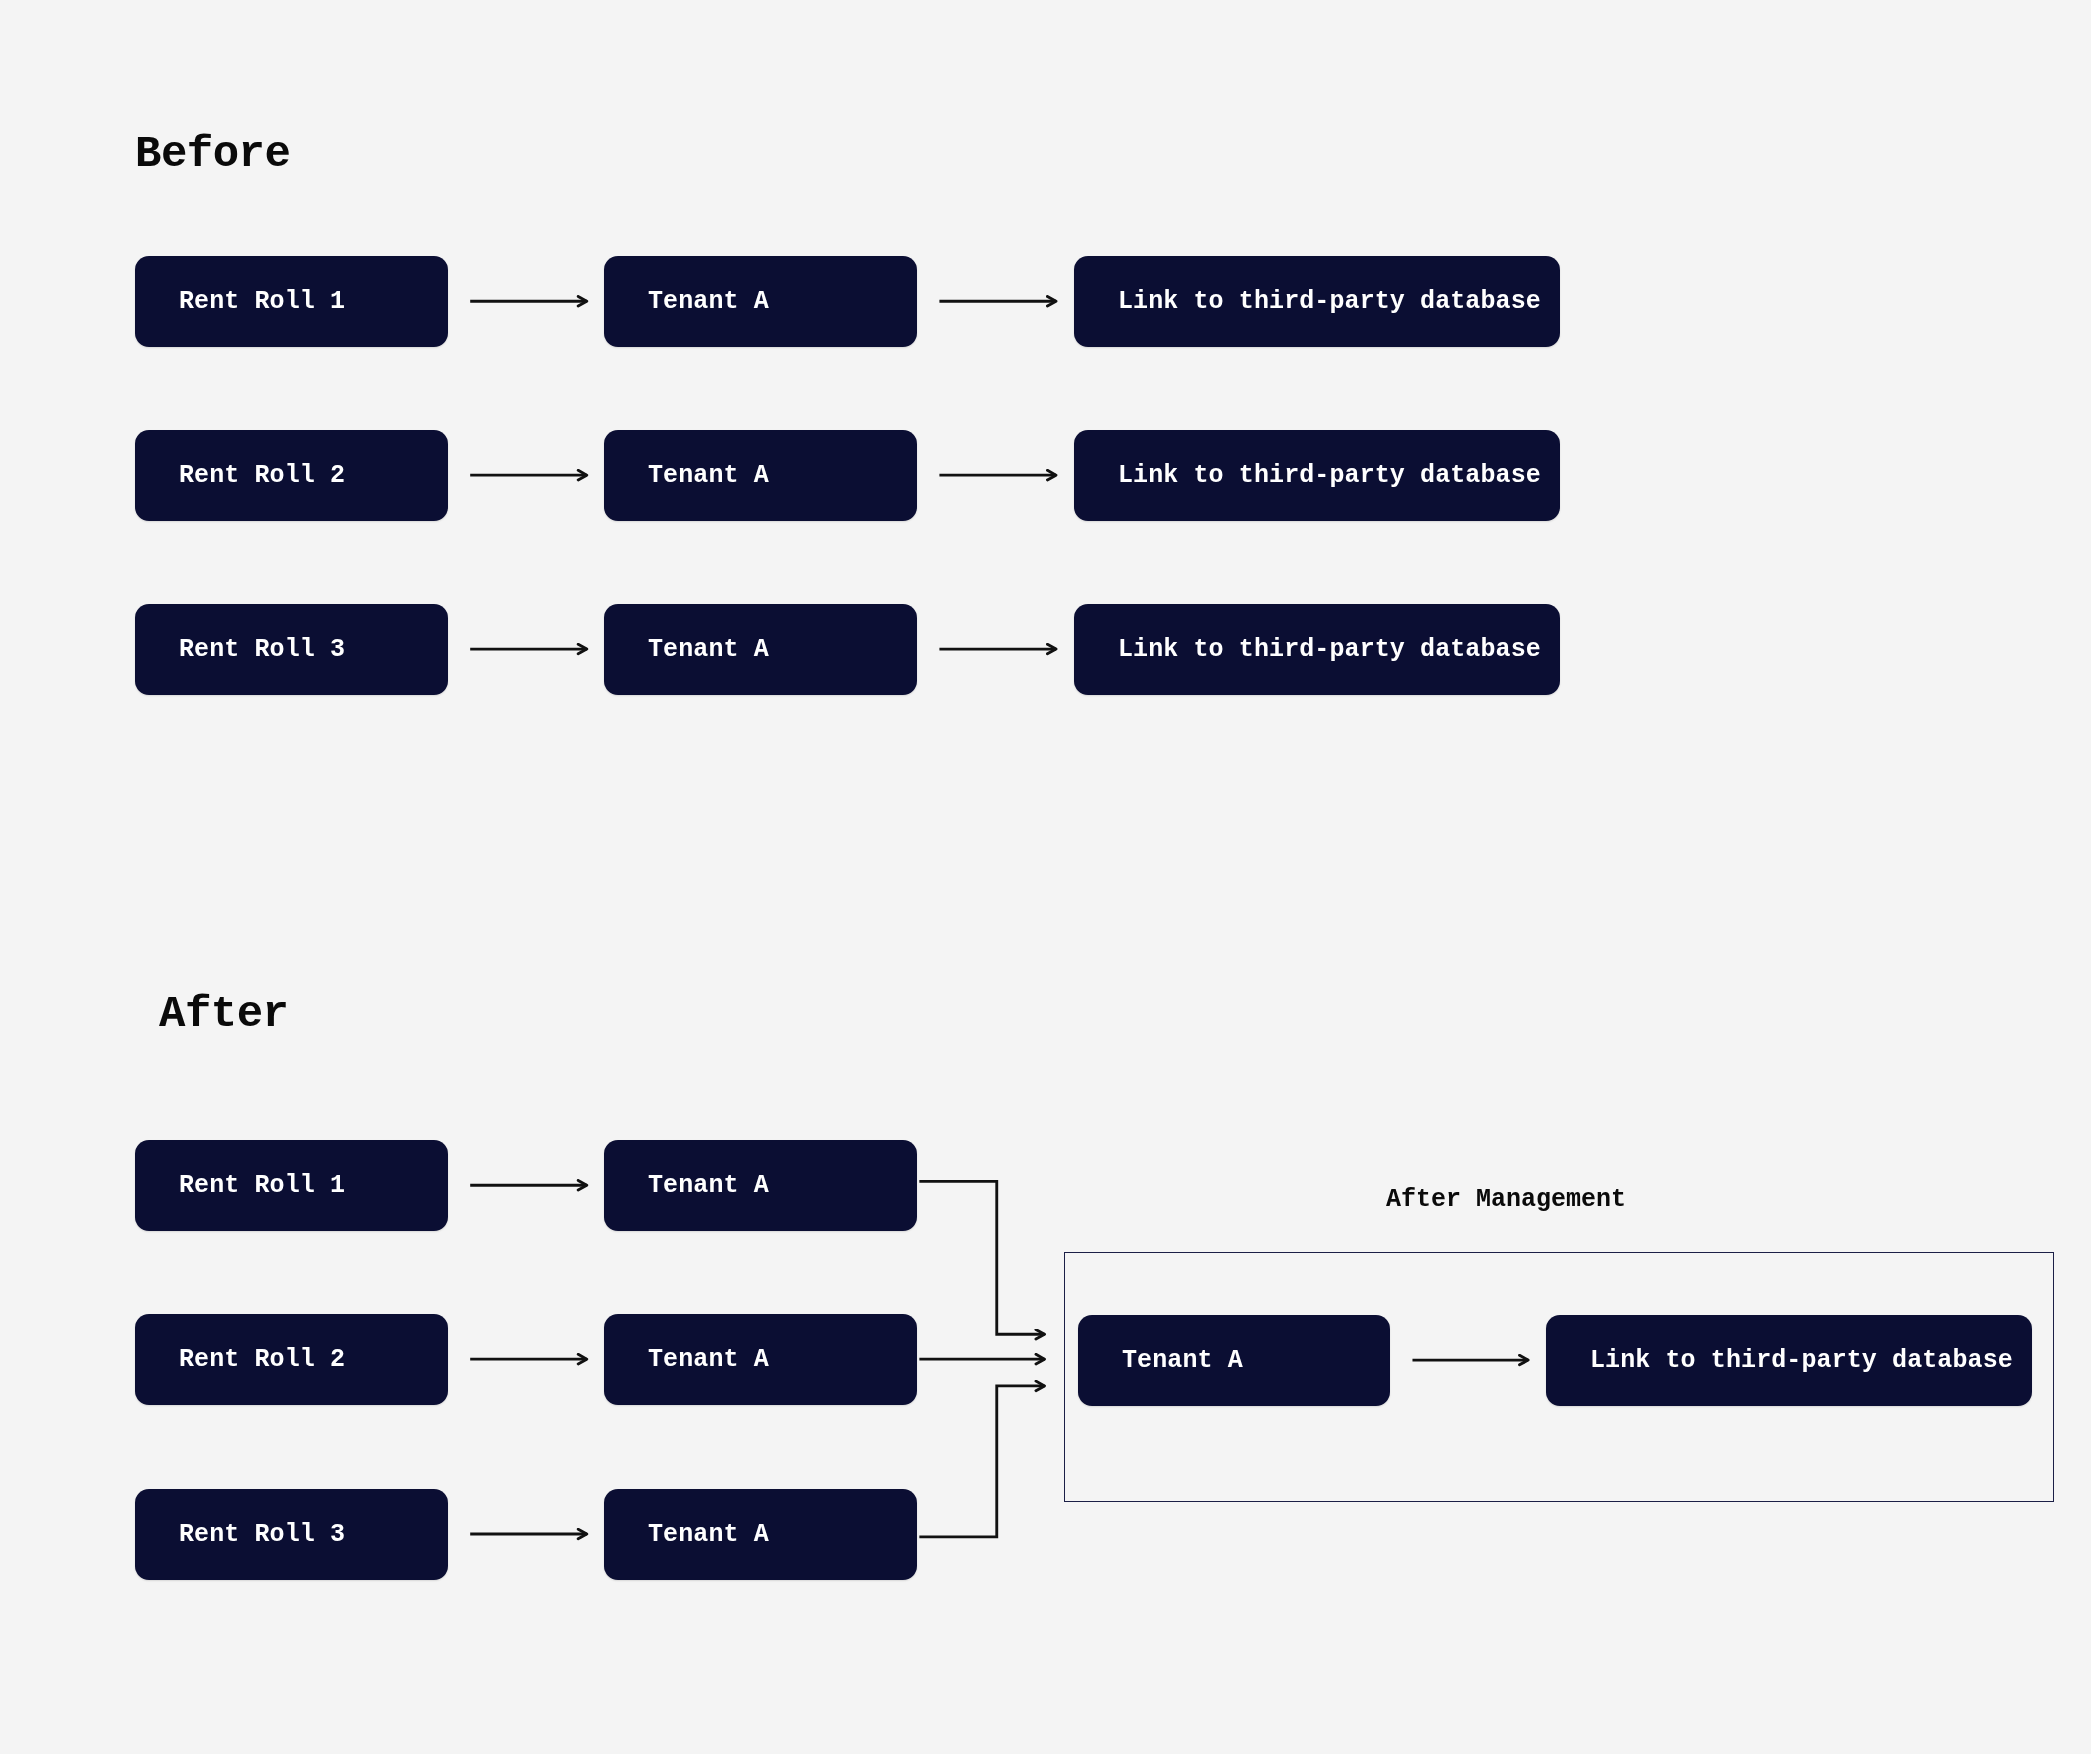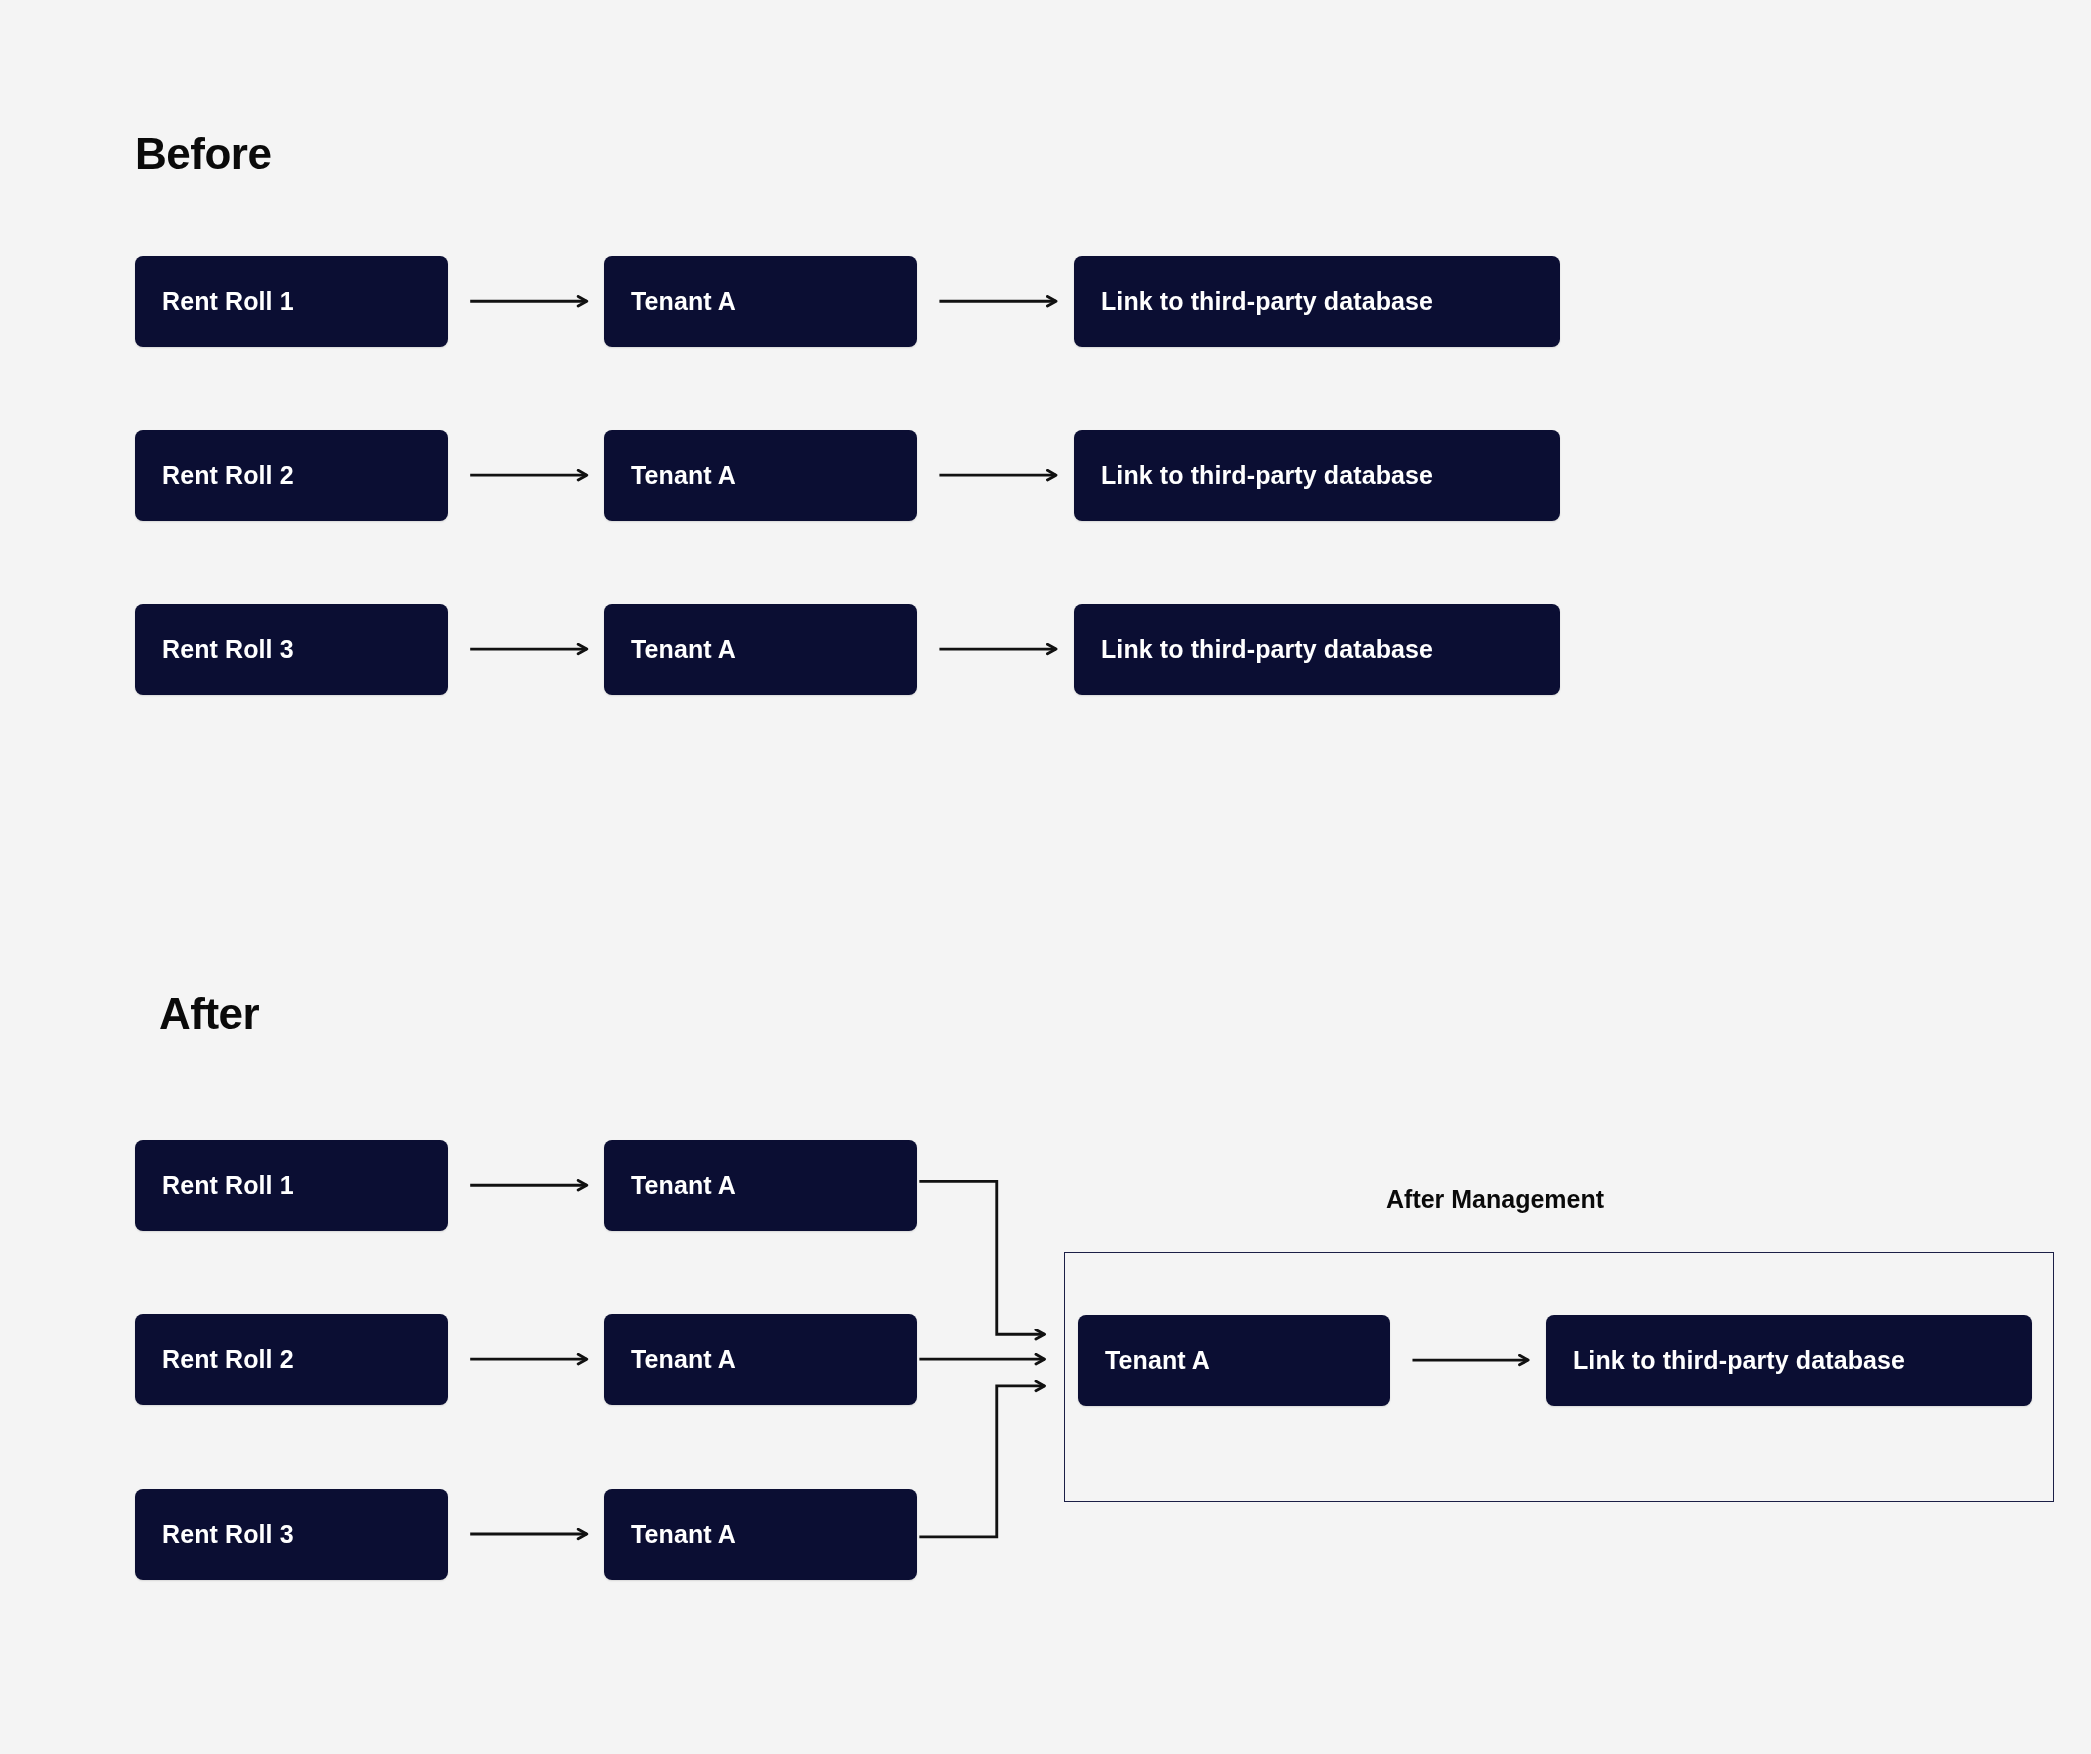--- a/index.html
+++ b/index.html
@@ -12,44 +12,45 @@
     height: 1754px;
     background: #f4f4f4;
     font-family: "Liberation Sans", sans-serif;
     overflow: hidden;
     position: relative;
   }
   .canvas {
     position: relative;
     width: 2091px;
     height: 1754px;
+    font-family: Liberation Mono, monospace;
   }
   .section-title {
     position: absolute;
     font-size: 44px;
     font-weight: bold;
     color: #0a0a0a;
     letter-spacing: -0.5px;
     line-height: 1;
     white-space: nowrap;
   }
   #title-before { left: 135px; top: 132px; }
   #title-after  { left: 151px; top: 992px; margin-left: 8px; }
 
   .node {
     position: absolute;
     background: #0b0e33;
-    border-radius: 8px;
+    border-radius: 14px;
     color: #ffffff;
     font-size: 25px;
     font-weight: bold;
     display: flex;
     align-items: center;
     box-sizing: border-box;
-    padding-left: 27px;
+    padding-left: 44px;
     letter-spacing: 0.1px;
     box-shadow: 0 1px 1.9px rgba(0,0,0,0.12);
     text-align: right;
   }
 
   .group-box {
     position: absolute;
     border: 1.9px solid #1b1f46;
     background: transparent;
     box-sizing: border-box;

